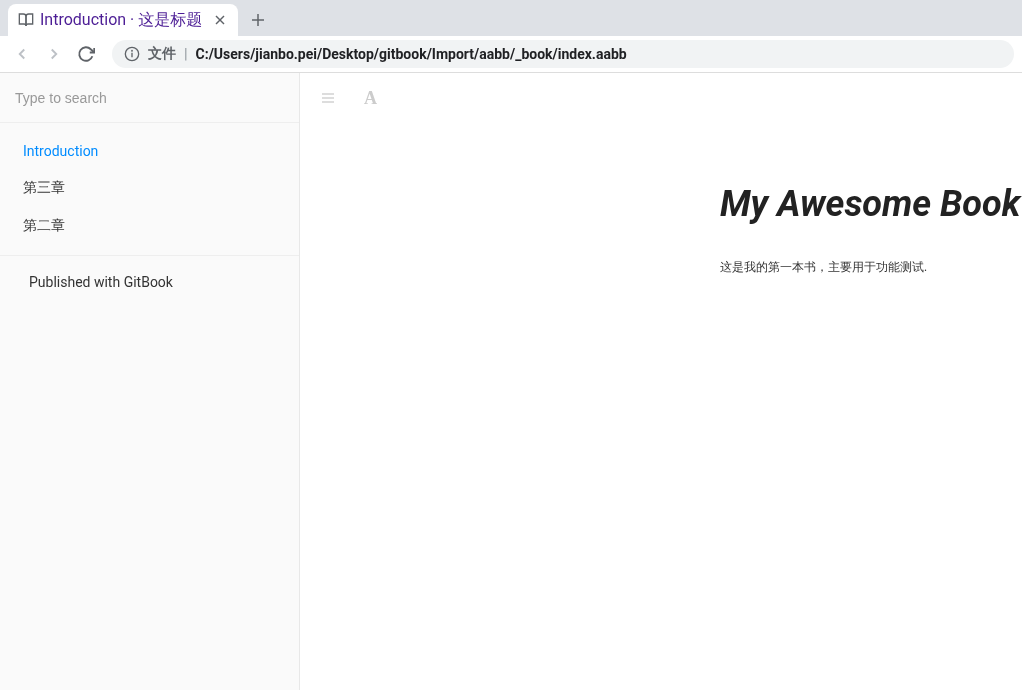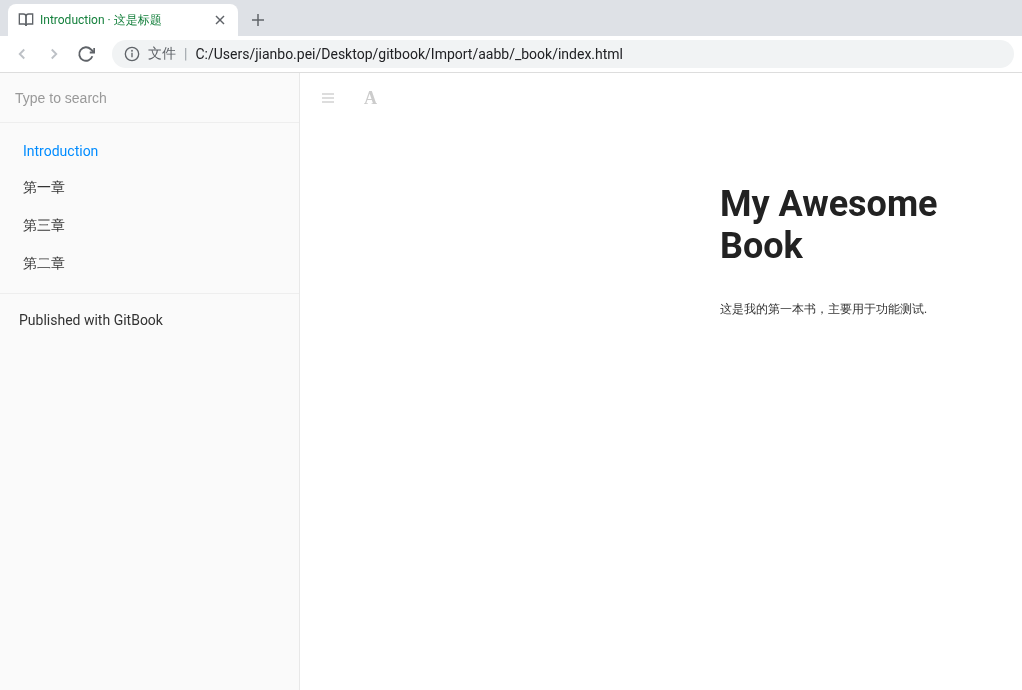--- a/index.html
+++ b/index.html
@@ -26,22 +26,22 @@
       padding-left: 8px;
     }
     .tab {
       background: #fff;
       height: 32px;
       width: 230px;
       display: flex;
       align-items: center;
       padding: 0 10px;
       border-radius: 8px 8px 0 0;
-      font-size: 12px;
-      color: #15803d;
+      font-size: 16px;
+      color: #4c1d95;
       gap: 6px;
     }
     .tab-favicon {
       width: 16px;
       height: 16px;
       display: flex;
       align-items: center;
       justify-content: center;
       color: #5f6368;
     }
@@ -99,20 +99,21 @@
       height: 28px;
       background: #f1f3f4;
       border-radius: 14px;
       display: flex;
       align-items: center;
       padding: 0 12px;
       margin-left: 8px;
       gap: 8px;
       font-size: 14px;
       color: #5f6368;
+      font-weight: bold;
     }
     .info-icon {
       display: flex;
       align-items: center;
       justify-content: center;
       width: 16px;
       height: 16px;
     }
     .addr-label {
       color: #5f6368;
@@ -161,21 +162,21 @@
     .nav-item {
       padding: 10px 15px;
       font-size: 14px;
       color: #333;
       cursor: pointer;
     }
     .nav-item.active {
       color: #008cff;
     }
     .publish {
-      padding: 18px 19px;
+      padding: 18px 29px;
       font-size: 14px;
       color: #333;
       cursor: pointer;
     }
     .content-area {
       flex: 1;
       display: flex;
       flex-direction: column;
     }
     .toolbar {
@@ -193,20 +194,21 @@
       justify-content: center;
     }
     .content-body {
       padding: 60px 0 40px 420px;
     }
     .content-title {
       font-size: 36px;
       font-weight: 700;
       color: #222;
       margin-bottom: 32px;
+      font-style: italic;
     }
     .content-text {
       font-size: 12px;
       color: #333;
       line-height: 1.7;
     }
   </style>
 </head>
 <body>
 
@@ -254,36 +256,33 @@
     <div class="address-bar">
       <span class="info-icon">
         <svg width="16" height="16" viewBox="0 0 24 24" fill="none" stroke="currentColor" stroke-width="2">
           <circle cx="12" cy="12" r="10"></circle>
           <line x1="12" y1="10" x2="12" y2="17"></line>
           <circle cx="12" cy="7" r="0.5" fill="currentColor"></circle>
         </svg>
       </span>
       <span class="addr-label">文件</span>
       <span class="addr-sep">|</span>
-      <span class="addr-url">C:/Users/jianbo.pei/Desktop/gitbook/Import/aabb/_book/index.html</span>
+      <span class="addr-url">C:/Users/jianbo.pei/Desktop/gitbook/Import/aabb/_book/index.aabb</span>
     </div>
   </div>
 </div>
 
 <div class="page">
   <aside class="sidebar">
     <div class="search-box">
       <input type="text" class="search-input" placeholder="Type to search" style="">
     </div>
     <ul class="nav-list">
       <li class="nav-item active">
         <span>Introduction</span>
-      </li>
-      <li class="nav-item">
-        <span>第一章</span>
       </li>
       <li class="nav-item">
         <span>第三章</span>
       </li>
       <li class="nav-item">
         <span>第二章</span>
       </li>
     </ul>
     <div class="publish">
       <span>Published with GitBook</span>

